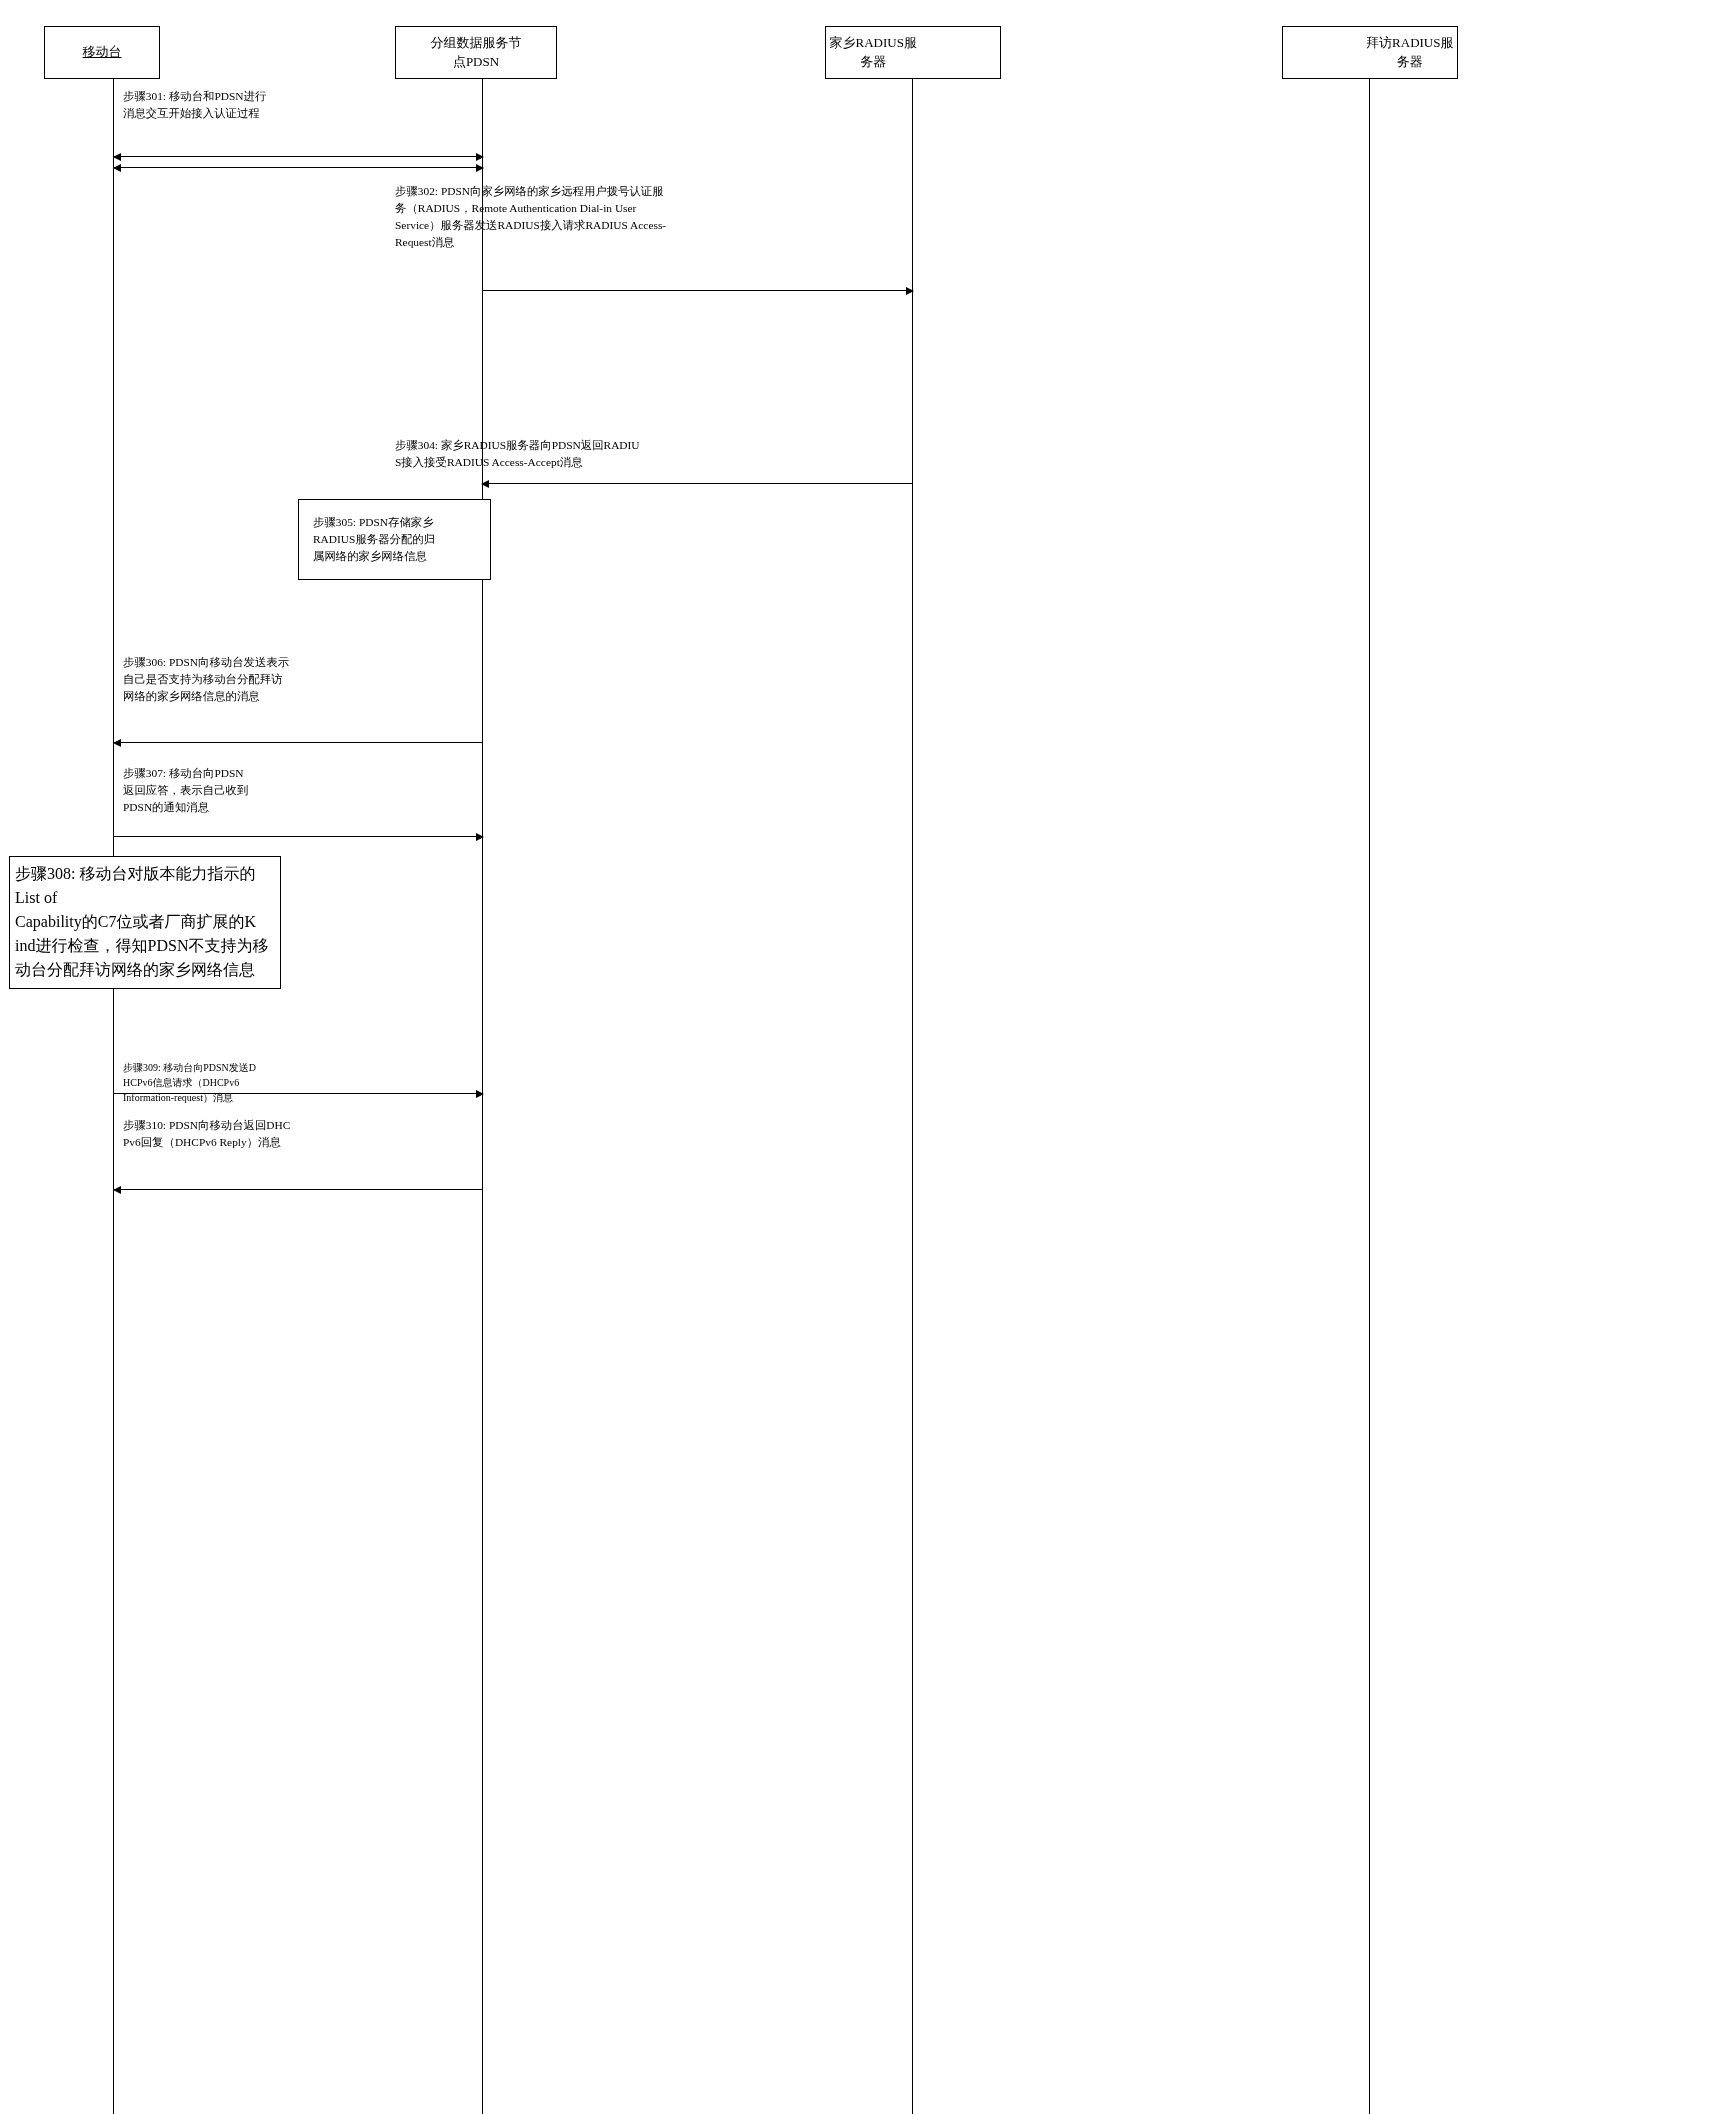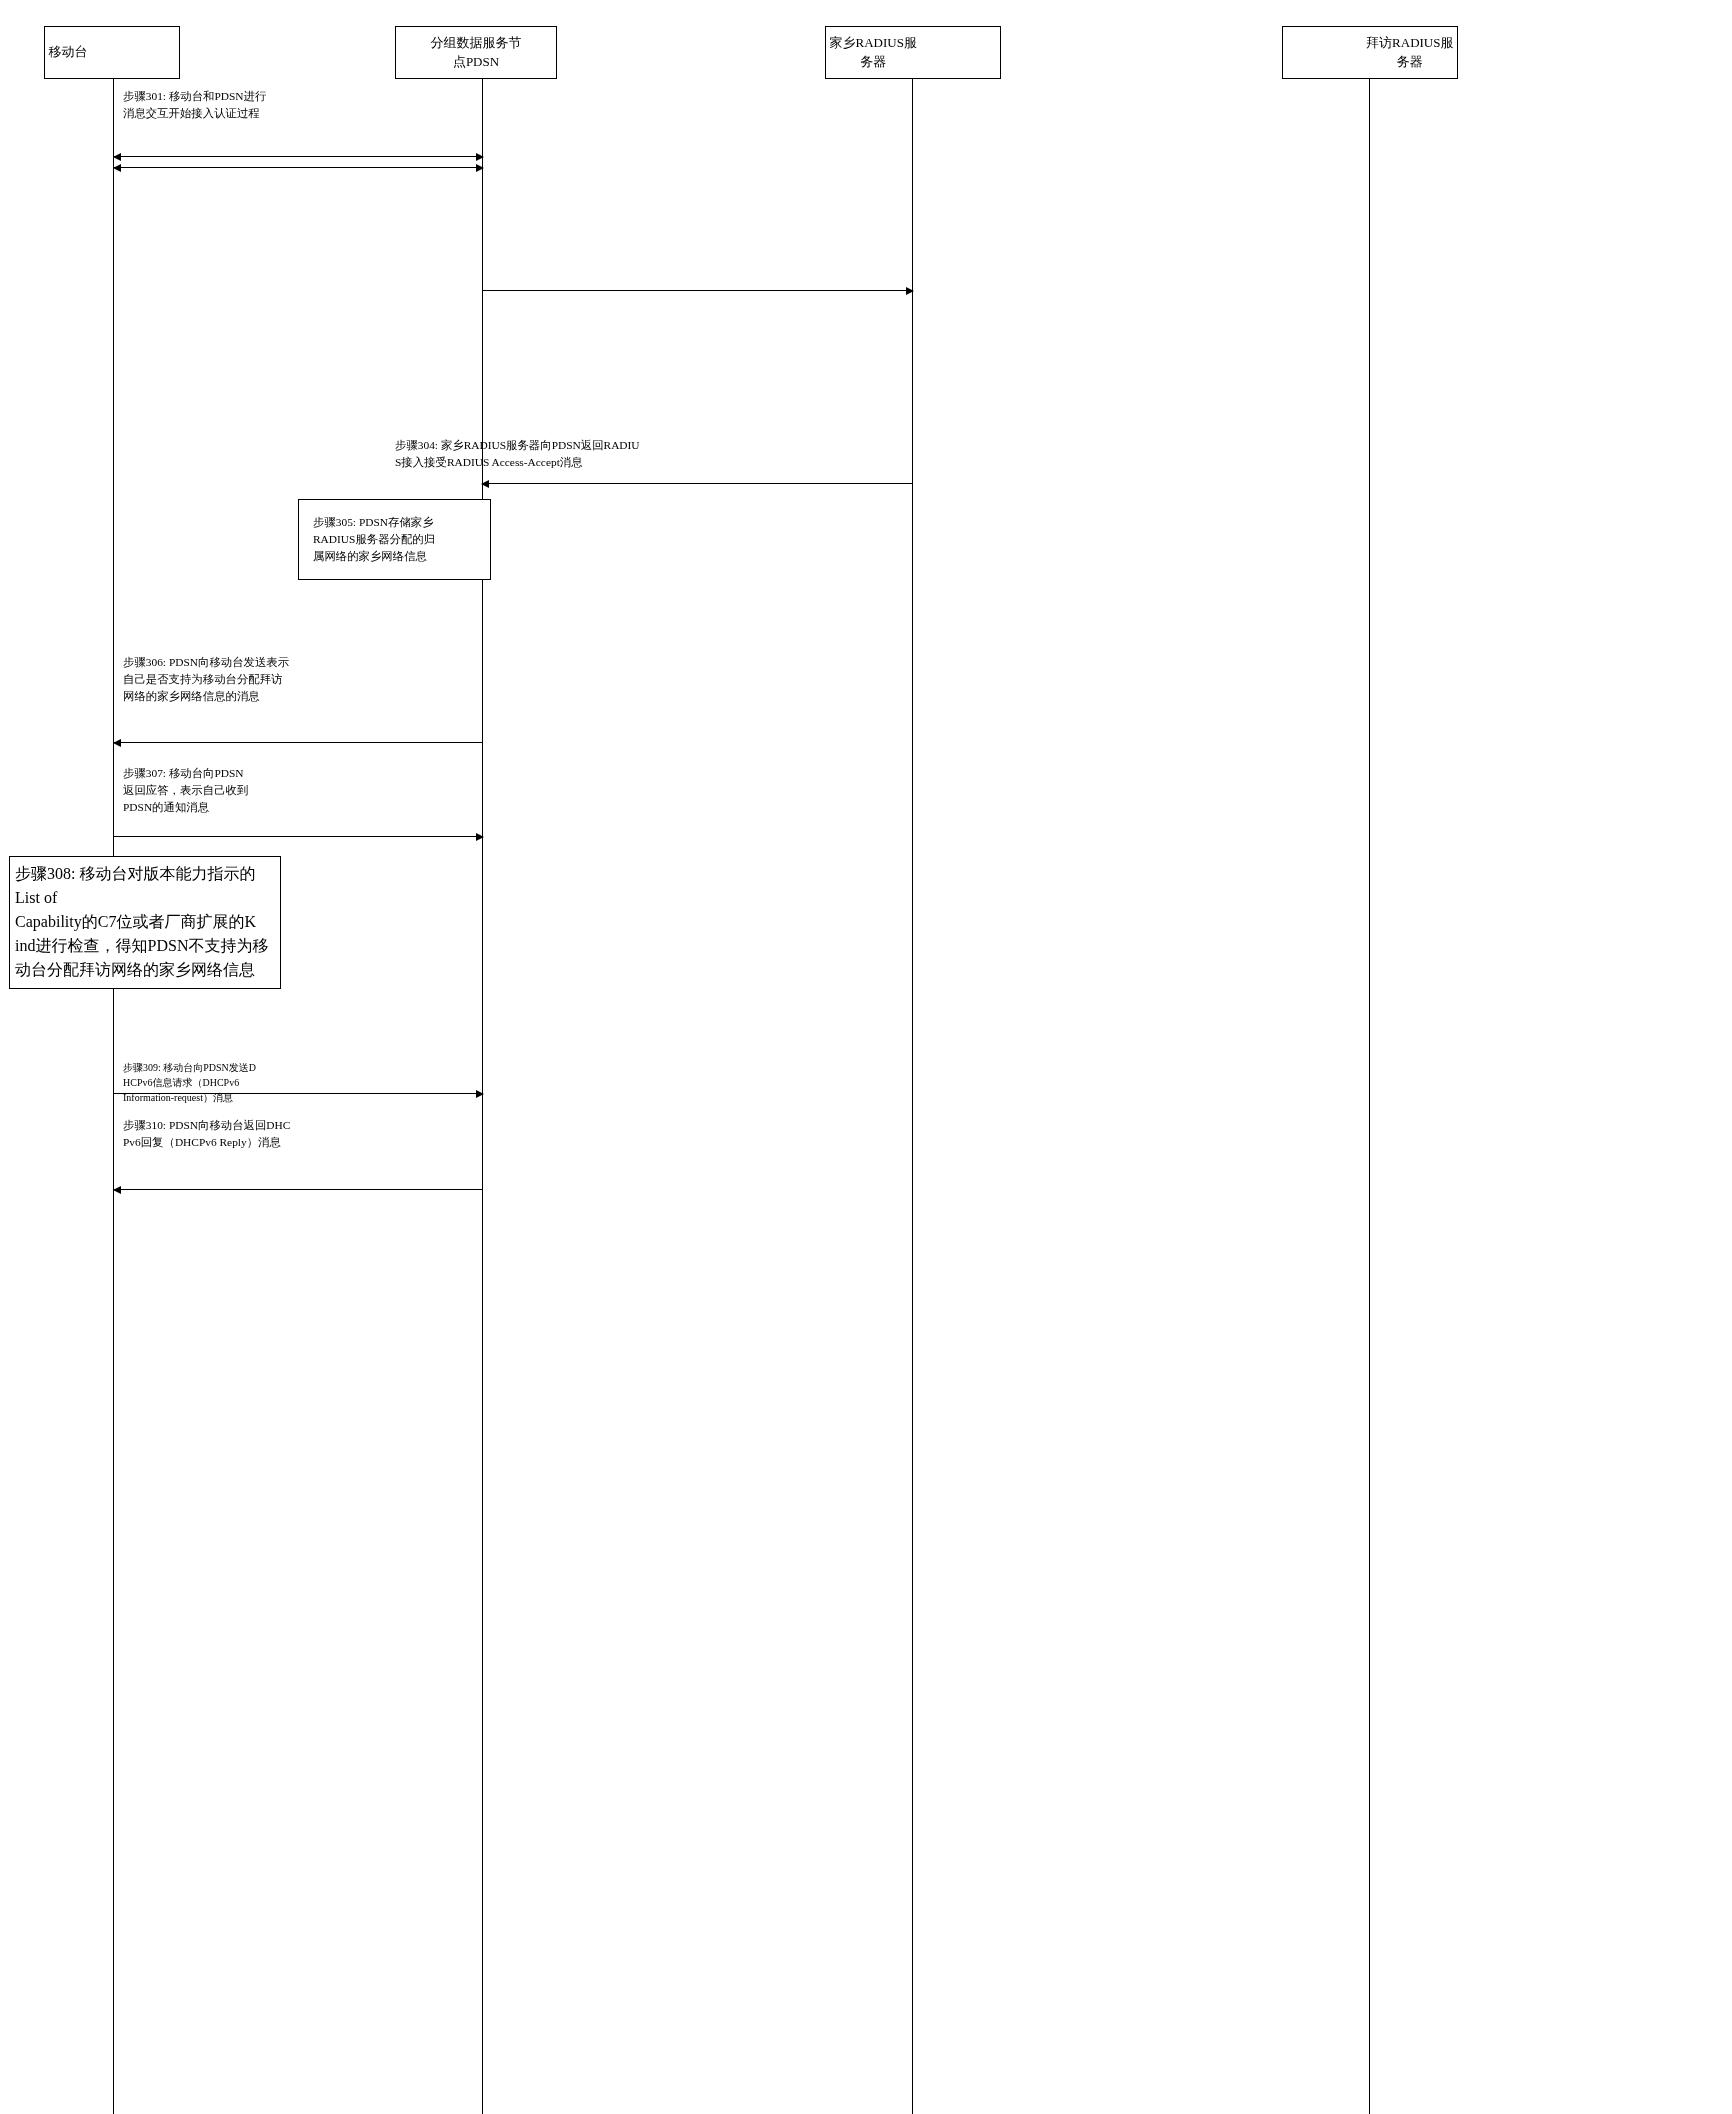--- a/index.html
+++ b/index.html
@@ -49,21 +49,21 @@
       border-top: 4.4px solid transparent;
       border-bottom: 4.4px solid transparent;
       border-right: 8.8px solid #000;
     }
   </style>
 </head>
 <body>
 
 <div class="diagram-container">
 
-  <div class="actor-box" style="left:44px; top:26px; width:136px; height:53px; display:flex; align-items:center; justify-content:flex-start;">
+  <div class="actor-box" style="left:44px; top:26px; width:116px; height:53px; display:flex; align-items:center; justify-content:center;text-decoration:underline;">
     <span>移动台</span>
   </div>
   <div class="actor-box" style="left:395px; top:26px; width:162px; height:53px; display:flex; align-items:center; justify-content:center; text-align:center;">
     <span>分组数据服务节<br>点PDSN</span>
   </div>
   <div class="actor-box" style="left:825px; top:26px; width:176px; height:53px; display:flex; align-items:center; text-align:center;">
     <span>家乡RADIUS服<br>务器</span>
   </div>
   <div class="actor-box" style="left:1282px; top:26px; width:176px; height:53px; display:flex; align-items:center; justify-content:flex-end; text-align:center;">
     <span>拜访RADIUS服<br>务器</span>
@@ -81,20 +81,26 @@
   <div style="position:absolute; top:156px; left:114px; width:369px; height:0; border-top:0.9px solid #000;">
     <div class="arrowhead-right" style="right:-0.9px; top:-4.4px;"></div>
     <div class="arrowhead-left" style="left:-0.9px; top:-4.4px;"></div>
   </div>
 
   <div style="position:absolute; top:167px; left:114px; width:369px; height:0; border-top:0.9px solid #000;">
     <div class="arrowhead-right" style="right:-0.9px; top:-4.4px;"></div>
     <div class="arrowhead-left" style="left:-0.9px; top:-4.4px;"></div>
   </div>
 
+  <div style="position:absolute; left:395px; top:183px; font-size:11.4px; line-height:1.5; text-align:left;">
+    步骤302: PDSN向家乡网络的家乡远程用户拨号认证服<br>
+    务（RADIUS，Remote Authentication Dial-in User<br>
+    Service）服务器发送RADIUS接入请求RADIUS Access-<br>
+    Request消息
+  </div>
   <div style="position:absolute; top:290px; left:482px; width:431px; height:0; border-top:0.9px solid #000;">
     <div class="arrowhead-right" style="right:-0.9px; top:-4.4px;"></div>
   </div>
 
 
   <div style="position:absolute; left:395px; top:437px; font-size:11.4px; line-height:1.5; text-align:left;">
     步骤304: 家乡RADIUS服务器向PDSN返回RADIU<br>
     S接入接受RADIUS Access-Accept消息
   </div>
   <div style="position:absolute; top:483px; left:482px; width:431px; height:0; border-top:0.9px solid #000;">

